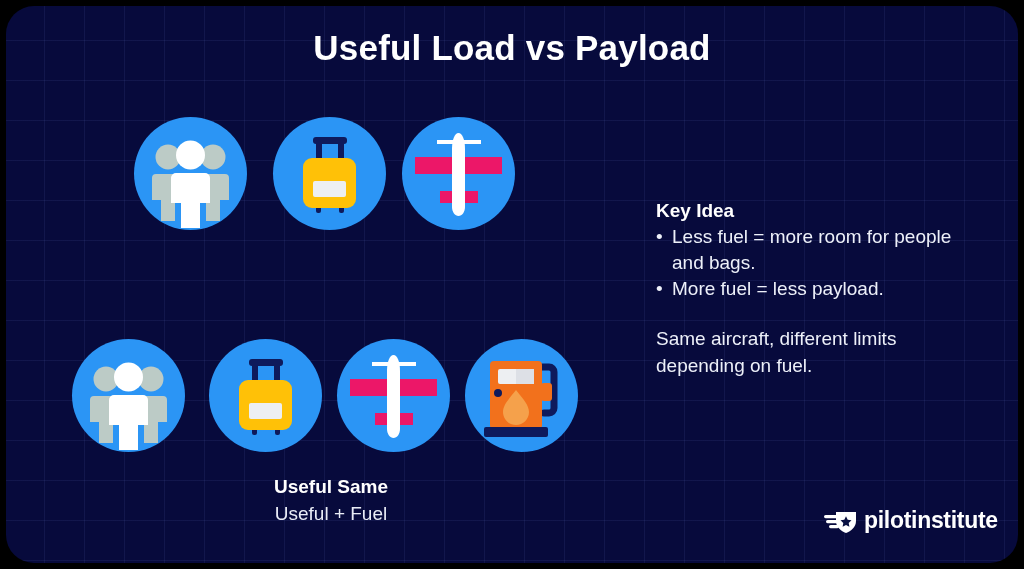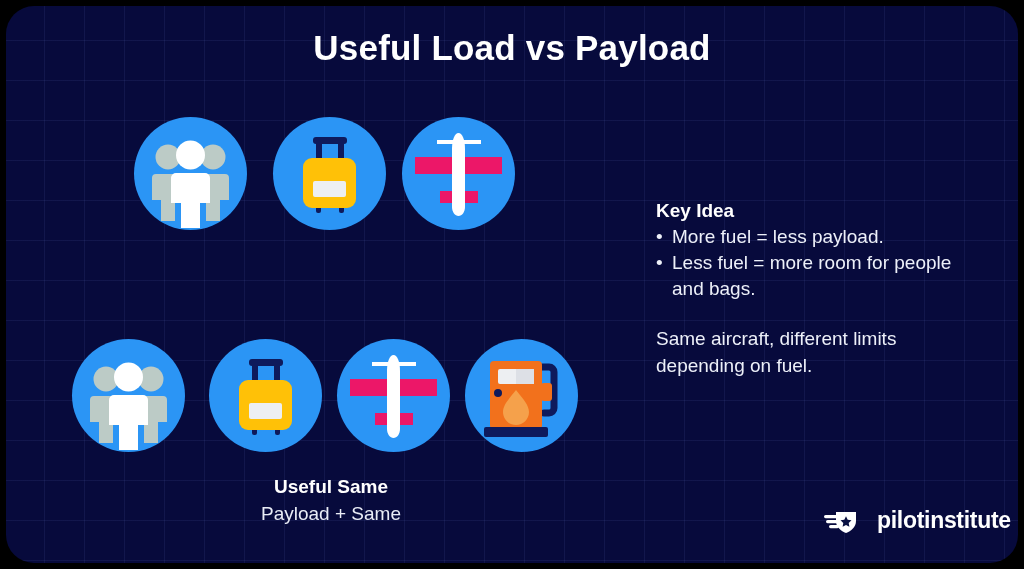--- a/index.html
+++ b/index.html
@@ -110,21 +110,21 @@
     color: #EDF0F9;
   }
 
   
   #logo {
     position: absolute;
     left: 818px;
     top: 501px;
     display: flex;
     align-items: center;
-    gap: 19px;
+    gap: 6px;
     justify-content: center;
   }
   #logo .logo-text {
     color: #FFFFFF;
     font-size: 23px;
     font-weight: bold;
     letter-spacing: -0.3px;
   }
 </style>
 </head>
@@ -207,28 +207,28 @@
       <rect x="33" y="30" width="36" height="15" rx="2" fill="#EDEFF2"></rect>
       <rect x="51" y="30" width="18" height="15" fill="#DDE0E6"></rect>
       <circle cx="33" cy="54" r="4" fill="#0E1A5C"></circle>
       <path d="M51 51c7 9 13 15 13 22 0 7.2-5.8 13-13 13s-13-5.8-13-13c0-7 6-13 13-22z" fill="#F5A14B"></path>
       <rect x="19" y="88" width="64" height="10" rx="2" fill="#0E1A5C"></rect>
     </svg>
   </div>
 
   <div class="caption" style="left:60px; top:468px; width:530px;">
     <div class="cap-title">Useful Same</div>
-    <div class="cap-sub">Payload + Same</div>
+    <div class="cap-sub">Useful + Fuel</div>
   </div>
 
   <div id="keyidea">
     <div class="ki-head">Key Idea</div>
     <ul>
+      <li>Less fuel = more room for people and bags.</li>
       <li>More fuel = less payload.</li>
-      <li>Less fuel = more room for people and bags.</li>
     </ul>
     <div class="ki-note">Same aircraft, different limits depending on fuel.</div>
   </div>
 
   <div id="logo">
     <svg width="34" height="26" viewBox="0 0 34 26">
       <rect x="0" y="7" width="15" height="3.2" rx="1.6" fill="#FFFFFF"></rect>
       <rect x="2" y="12" width="13" height="3.2" rx="1.6" fill="#FFFFFF"></rect>
       <rect x="5" y="17" width="10" height="3.2" rx="1.6" fill="#FFFFFF"></rect>
       <path d="M12 4h20v9c0 6-5 10-10 12-5-2-10-6-10-12V4z" fill="#FFFFFF"></path>

